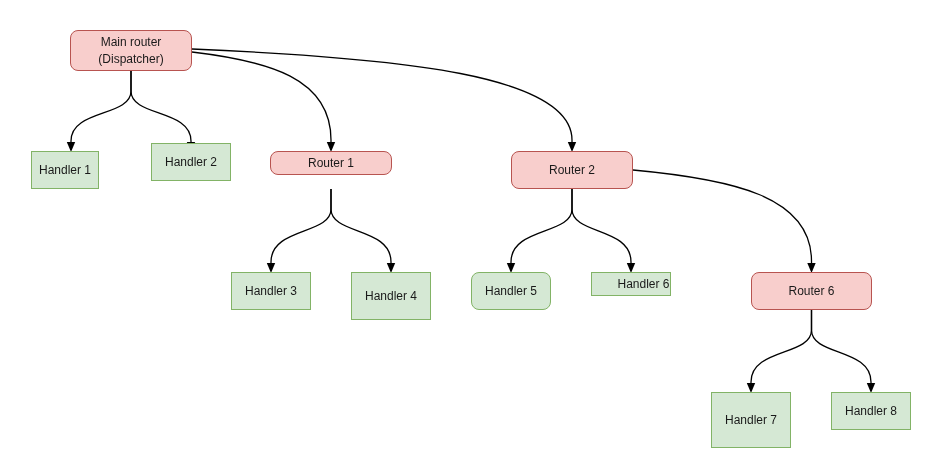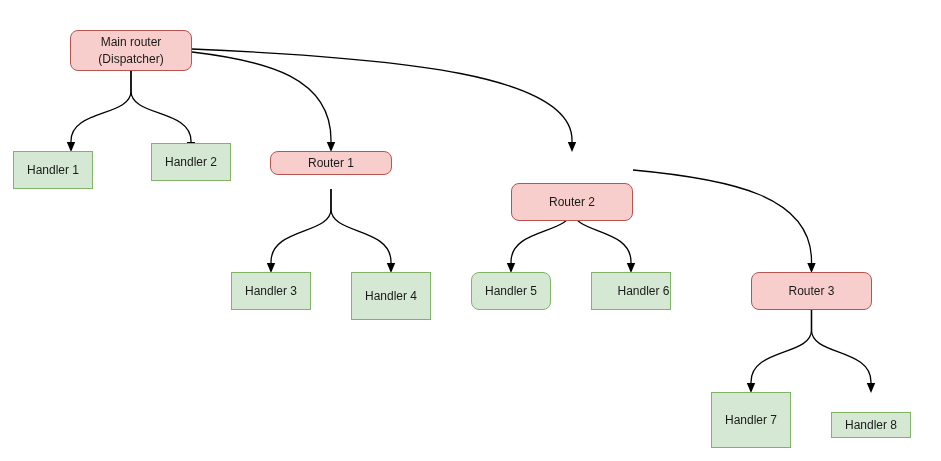--- a/index.html
+++ b/index.html
@@ -72,46 +72,46 @@
       <path class="edge" d="M 572 189 L 572 209 C 572 235, 511 227, 511 262 L 511 271" marker-end="url(#arrowhead)"></path>
       <path class="edge" d="M 572 189 L 572 209 C 572 235, 631 227, 631 262 L 631 271" marker-end="url(#arrowhead)"></path>
       <path class="edge" d="M 633 170 C 731.175 179, 811.5 196, 811.5 261 L 811.5 271" marker-end="url(#arrowhead)"></path>
       <path class="edge" d="M 811.5 310 L 811.5 330 C 811.5 356, 751 348, 751 382 L 751 391" marker-end="url(#arrowhead)"></path>
       <path class="edge" d="M 811.5 310 L 811.5 330 C 811.5 356, 871 348, 871 382 L 871 391" marker-end="url(#arrowhead)"></path>
     </svg>
 <div class="node router" style="left: 70px; top: 30px; width: 122px; height: 41px;">
       <span>Main router</span>
       <span>(Dispatcher)</span>
     </div>
-    <div class="node handler" style="left: 13px; top: 151px; width: 80px; height: 38px;">
+    <div class="node handler" style="left: 31px; top: 151px; width: 68px; height: 38px;">
       <span>Handler 1</span>
     </div>
     <div class="node handler" style="left: 151px; top: 143px; width: 80px; height: 38px;">
       <span>Handler 2</span>
     </div>
     <div class="node router" style="left: 270px; top: 151px; width: 122px; height: 24px;">
       <span>Router 1</span>
     </div>
-    <div class="node router" style="left: 511px; top: 151px; width: 122px; height: 38px; margin-top: 32px;">
+    <div class="node router" style="left: 511px; top: 151px; width: 122px; height: 38px;">
       <span>Router 2</span>
     </div>
     <div class="node handler" style="left: 231px; top: 272px; width: 80px; height: 38px;">
       <span>Handler 3</span>
     </div>
     <div class="node handler" style="left: 351px; top: 272px; width: 80px; height: 48px;">
       <span>Handler 4</span>
     </div>
     <div class="node handler" style="left: 471px; top: 272px; width: 80px; height: 38px; border-radius: 8px;">
       <span>Handler 5</span>
     </div>
-    <div class="node handler" style="left: 591px; top: 272px; width: 80px; height: 38px; padding-left: 25px;">
+    <div class="node handler" style="left: 591px; top: 272px; width: 80px; height: 24px; padding-left: 25px;">
       <span>Handler 6</span>
     </div>
     <div class="node router" style="left: 751px; top: 272px; width: 121px; height: 38px;">
-      <span>Router 3</span>
+      <span>Router 6</span>
     </div>
     <div class="node handler" style="left: 711px; top: 392px; width: 80px; height: 56px;">
       <span>Handler 7</span>
     </div>
-    <div class="node handler" style="left: 831px; top: 412px; width: 80px; height: 26px;">
+    <div class="node handler" style="left: 831px; top: 392px; width: 80px; height: 38px;">
       <span>Handler 8</span>
     </div>
   </div>
 
 </body></html>

